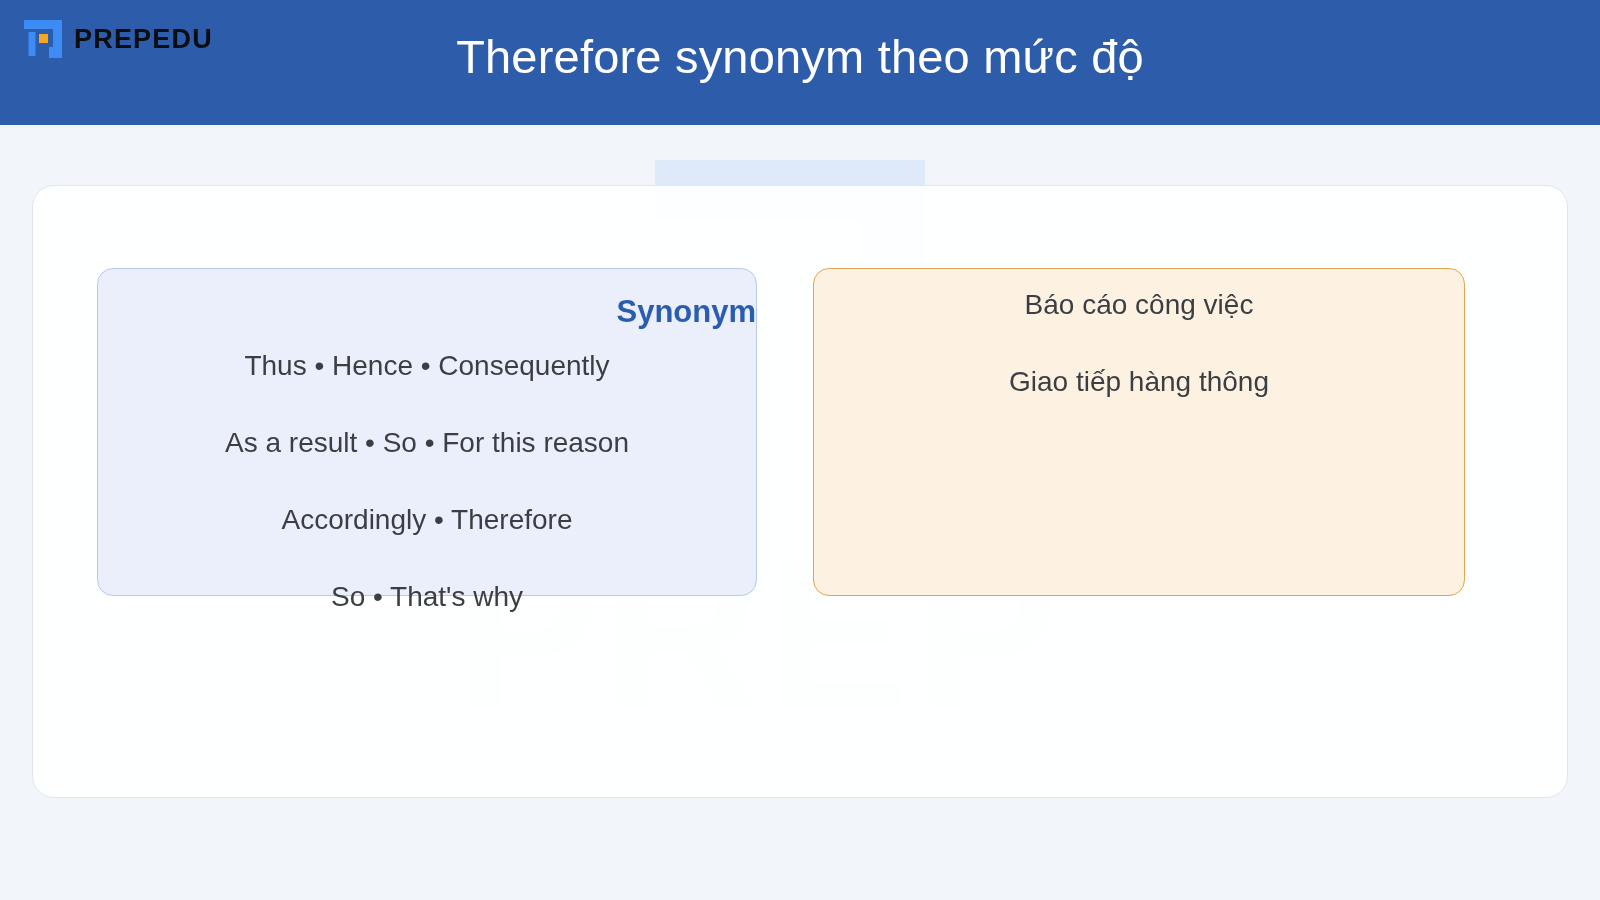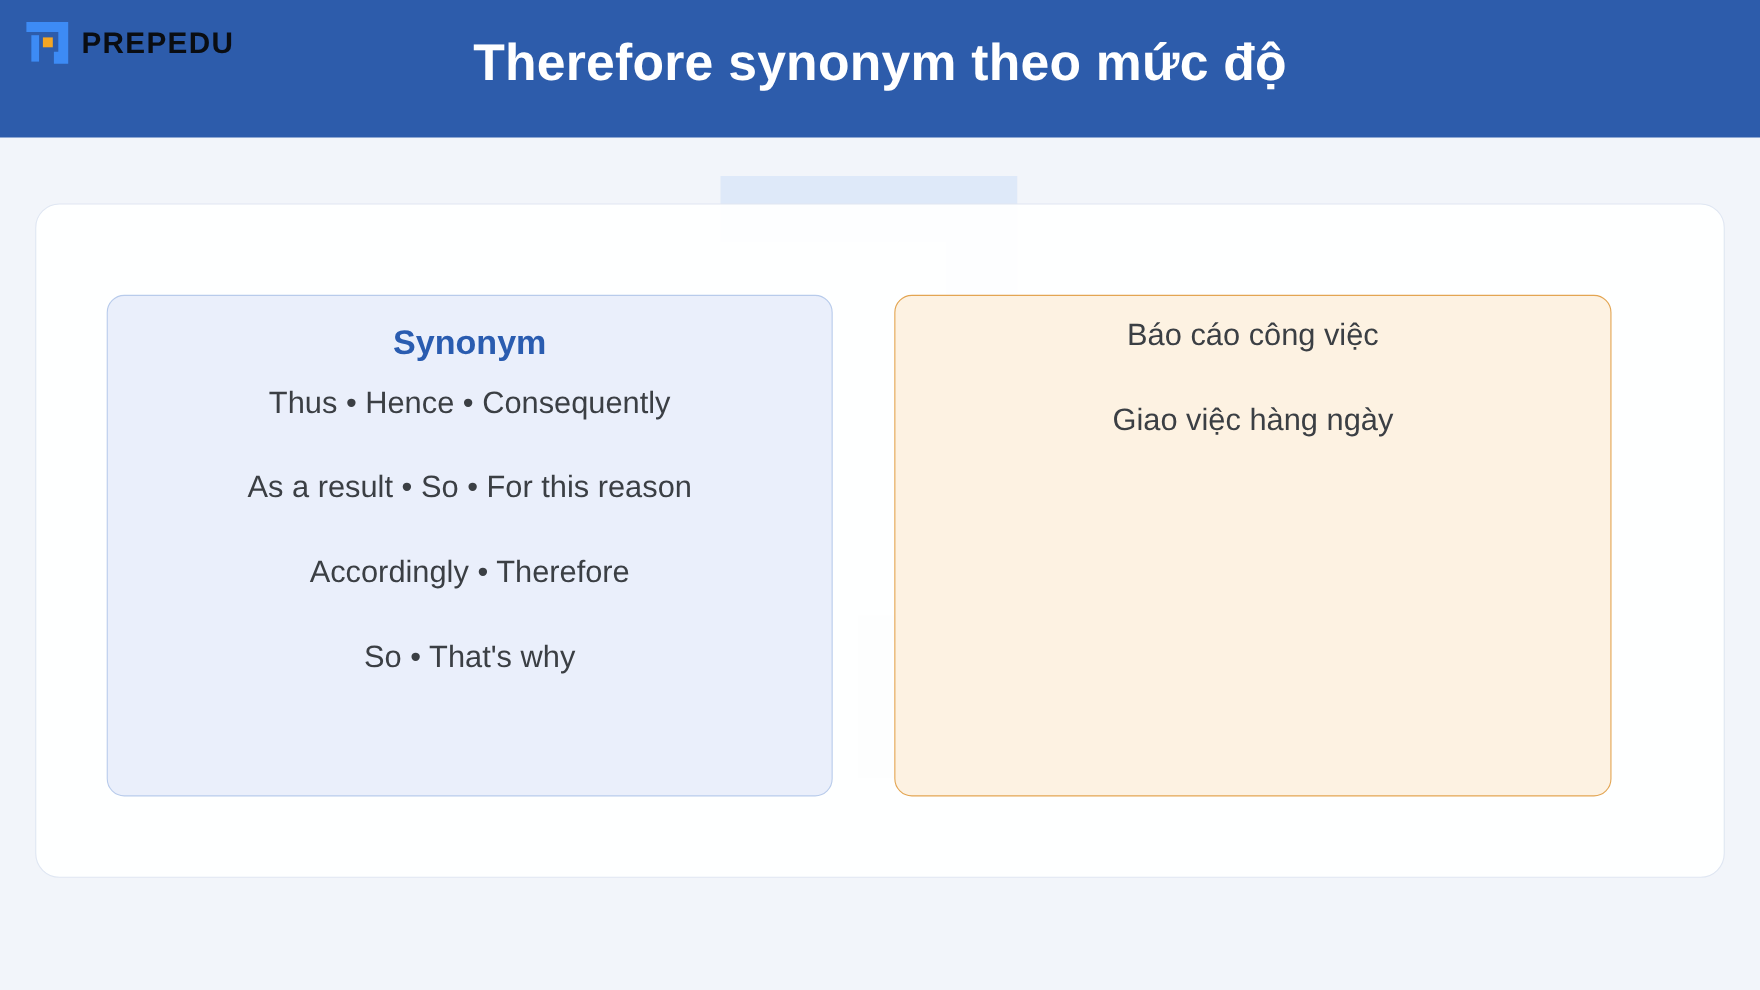--- a/index.html
+++ b/index.html
@@ -60,21 +60,21 @@
     position: absolute;
     left: 0;
     top: 0;
     width: 1600px;
     height: 125px;
     display: flex;
     align-items: center;
     justify-content: center;
     color: #ffffff;
     font-size: 47px;
-    font-weight: bold;
+    font-weight: normal;
     letter-spacing: 0.2px;
     padding-bottom: 12px;
     box-sizing: border-box;
   }
 
   
   .watermark {
     position: absolute;
     left: 0;
     top: 125px;
@@ -121,26 +121,26 @@
     left: 0;
     top: 0;
     width: 1536px;
     height: 613px;
   }
 
   
   .card {
     position: absolute;
     top: 82px;
-    height: 456px;
+    height: 328px;
     border-radius: 16px;
     box-sizing: border-box;
     display: flex;
     flex-direction: column;
-    align-items: center;
+    align-items: flex-end;
   }
 
   .card-synonym {
     left: 64px;
     width: 660px;
     background: #eaeffb;
     border: 1.5px solid #b8cbeb;
   }
 
   .card-usage {
@@ -199,21 +199,21 @@
           <div class="card-line">Thus • Hence • Consequently</div>
           <div class="card-line">As a result • So • For this reason</div>
           <div class="card-line">Accordingly • Therefore</div>
           <div class="card-line">So • That's why</div>
         </div>
       </div>
 
       <div class="card card-usage">
         <div class="card-lines">
           <div class="card-line">Báo cáo công việc</div>
-          <div class="card-line">Giao việc hàng ngày</div>
+          <div class="card-line">Giao tiếp hàng thông</div>
         </div>
       </div>
 
     </div>
   </div>
 
   <div class="header">
     <div class="header-title">Therefore synonym theo mức độ</div>
     <div class="brand">
       <svg class="brand-mark" viewBox="0 0 42 42">

